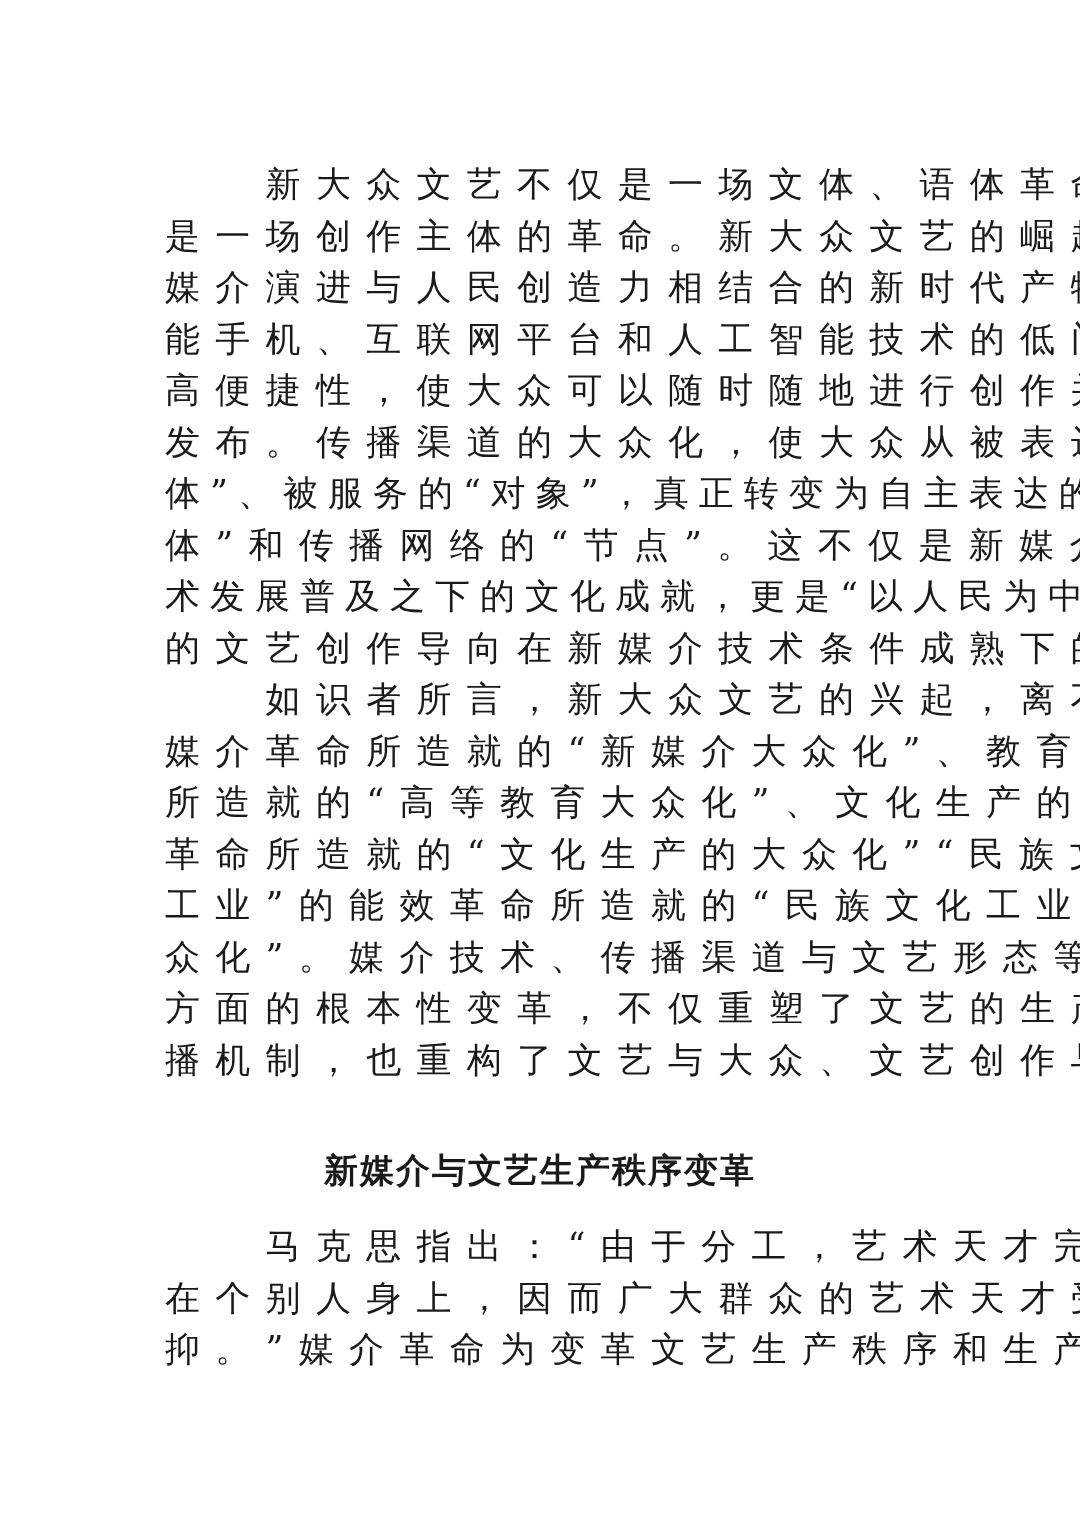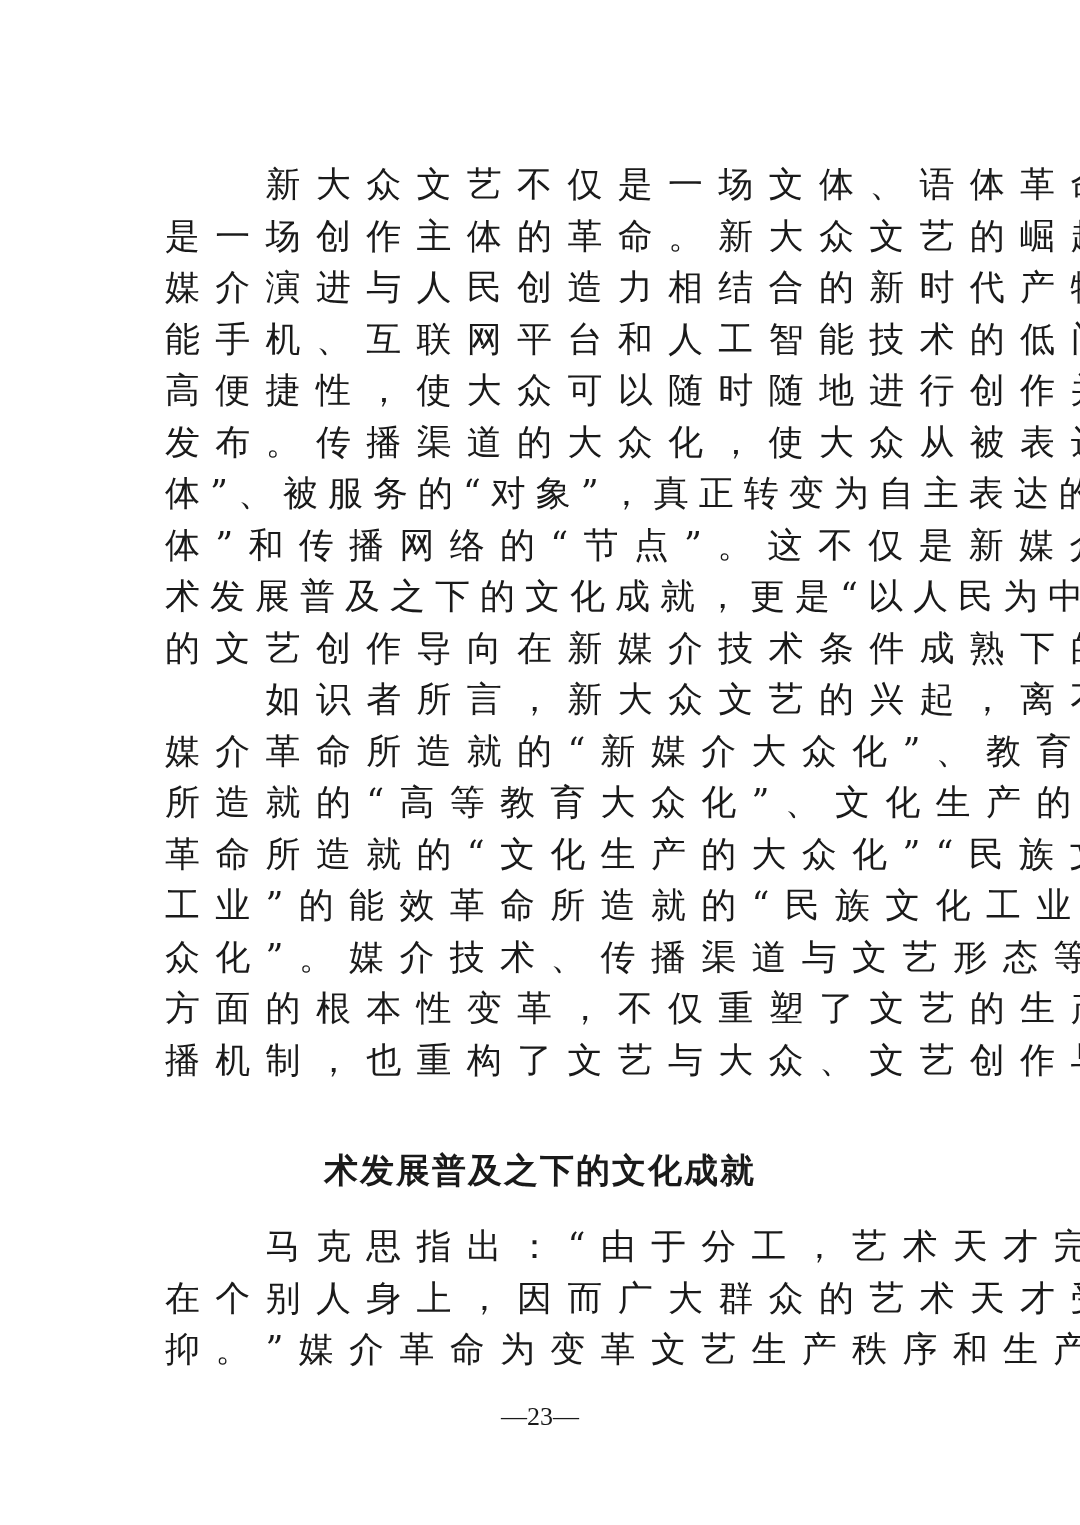--- a/index.html
+++ b/index.html
@@ -43,20 +43,19 @@
 
   <div class="line" style="top:673px">　　如识者所言，新大众文艺的兴起，离不开新</div>
   <div class="line" style="top:725px">媒介革命所造就的“新媒介大众化”、教育革命</div>
   <div class="line" style="top:776px">所造就的“高等教育大众化”、文化生产的主体</div>
   <div class="line" style="top:828px">革命所造就的“文化生产的大众化”“民族文化</div>
   <div class="line" style="top:879px">工业”的能效革命所造就的“民族文化工业的大</div>
   <div class="line" style="top:931px">众化”。媒介技术、传播渠道与文艺形态等各个</div>
   <div class="line" style="top:982px">方面的根本性变革，不仅重塑了文艺的生产与传</div>
   <div class="line" style="top:1034px">播机制，也重构了文艺与大众、文艺创作与日常</div>
 
-  <div class="heading">术发展普及之下的文化成就</div>
+  <div class="heading">新媒介与文艺生产秩序变革</div>
 
   <div class="line" style="top:1220px">　　马克思指出：“由于分工，艺术天才完全集中</div>
   <div class="line" style="top:1272px">在个别人身上，因而广大群众的艺术天才受到压</div>
   <div class="line" style="top:1323px">抑。”媒介革命为变革文艺生产秩序和生产关系提</div>
 
-  <div class="page-number">—23—</div>
 </div>
 
 </body></html>

